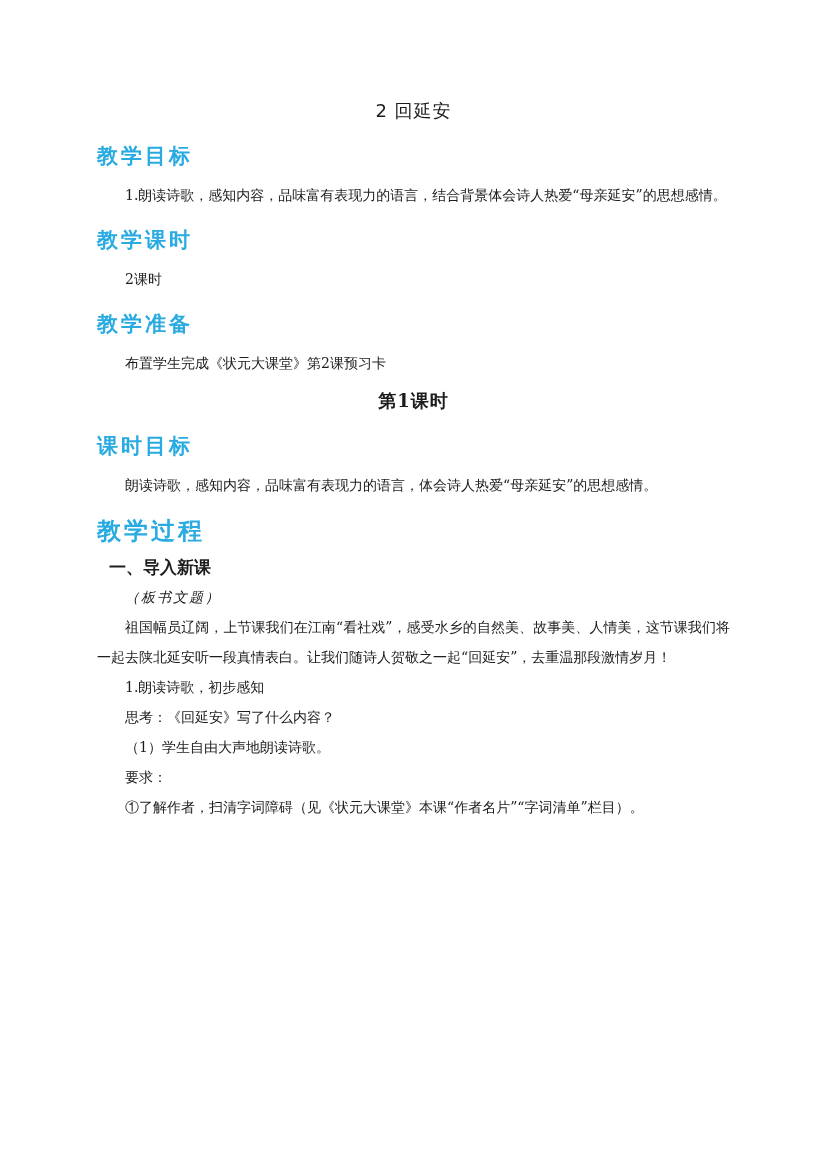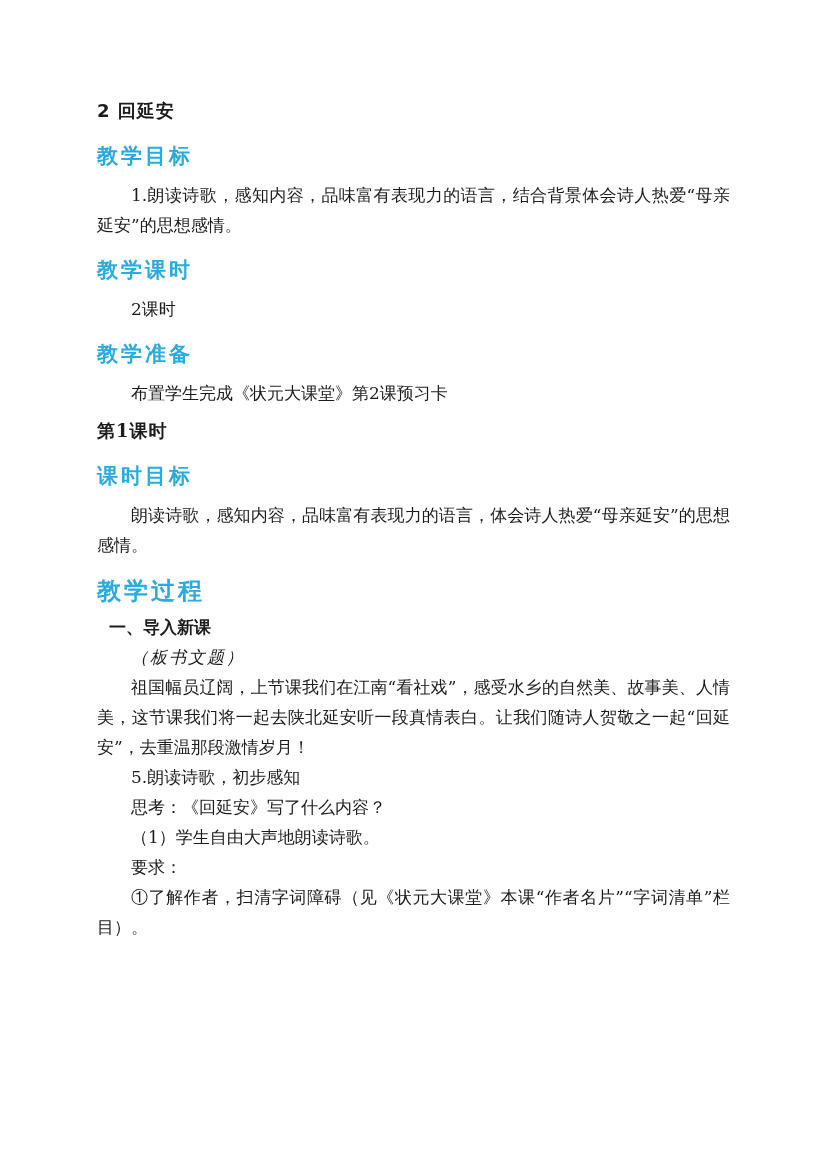--- a/index.html
+++ b/index.html
@@ -11,58 +11,58 @@
     height: 1169px;
     margin: 0 auto;
     background: #ffffff;
     padding: 96px 97px 0 97px;
     font-family: "DejaVu Serif", "Liberation Serif", serif;
     color: var(--ink);
     overflow: hidden;
   }
   .doc-title {
     margin: 0 0 2px 0;
-    text-align: left;
+    text-align: center;
     font-family: "DejaVu Sans", "Liberation Sans", sans-serif;
     font-size: 18px;
     line-height: 30px;
-    font-weight: bold;
+    font-weight: normal;
     letter-spacing: 1px;
   }
   .h-blue {
     margin: 15px 0 9px 0;
     color: var(--accent);
     font-family: "DejaVu Sans", "Liberation Sans", sans-serif;
     font-size: 21px;
     line-height: 30px;
     font-weight: bold;
     letter-spacing: 3px;
   }
   .h-blue.large {
     font-size: 24px;
     margin: 16px 0 6px 0;
   }
   .subtitle {
     margin: 8px 0 2px 0;
-    text-align: left;
+    text-align: center;
     font-size: 18px;
     line-height: 30px;
     font-weight: bold;
     letter-spacing: 1px;
   }
   .h-black {
     margin: 3px 0 0 12px;
     font-family: "DejaVu Sans", "Liberation Sans", sans-serif;
     font-size: 17px;
     line-height: 30px;
     font-weight: bold;
   }
   .body-p {
     margin: 0;
-    font-size: 17px;
+    font-size: 14px;
     line-height: 30px;
     text-indent: 2em;
     text-align: justify;
   }
   .kai {
     font-style: italic;
     letter-spacing: 2px;
   }
 </style>
 </head>
@@ -85,19 +85,19 @@
 
   <h2 class="h-blue">课时目标</h2>
   <p class="body-p">朗读诗歌，感知内容，品味富有表现力的语言，体会诗人热爱“母亲延安”的思想感情。</p>
 
   <h2 class="h-blue large">教学过程</h2>
 
   <h4 class="h-black">一、导入新课</h4>
   <p class="body-p kai">（板书文题）</p>
   <p class="body-p">祖国幅员辽阔，上节课我们在江南“看社戏”，感受水乡的自然美、故事美、人情美，这节课我们将一起去陕北延安听一段真情表白。让我们随诗人贺敬之一起“回延安”，去重温那段激情岁月！</p>
 
-  <p class="body-p">5.朗读诗歌，初步感知</p>
+  <p class="body-p">1.朗读诗歌，初步感知</p>
   <p class="body-p">思考：《回延安》写了什么内容？</p>
   <p class="body-p">（1）学生自由大声地朗读诗歌。</p>
   <p class="body-p">要求：</p>
   <p class="body-p">①了解作者，扫清字词障碍（见《状元大课堂》本课“作者名片”“字词清单”栏目）。</p>
 
 </div>
 
 </body></html>

